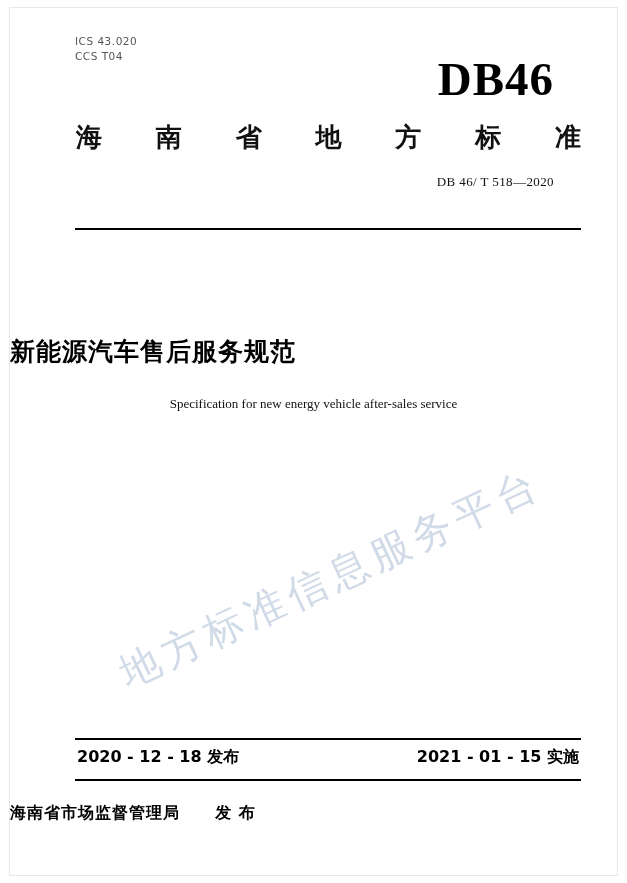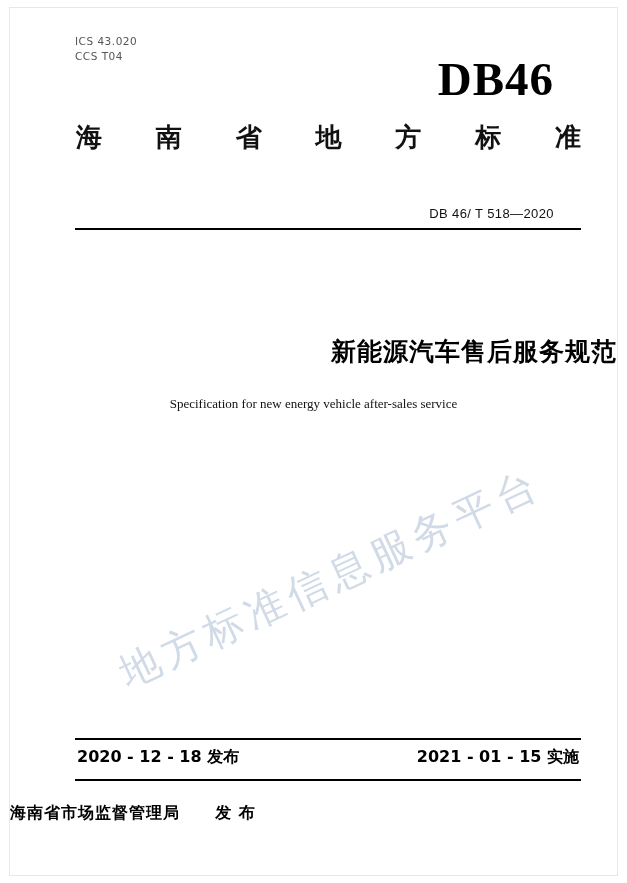--- a/index.html
+++ b/index.html
@@ -67,44 +67,43 @@
     display: flex;
     justify-content: space-between;
   }
   .std-name span { display: inline-block; }
 
   
   .std-code {
     position: absolute;
     right: 63px;
     top: 166px;
-    font-family: Liberation Sans, sans-serif;
+    font-family: Liberation Serif, serif;
     font-size: 13px;
     color: #111;
     letter-spacing: 0.4px;
-    margin-top: 32px;
   }
 
   
   .rule-top {
     position: absolute;
     left: 65px;
     top: 220px;
     width: 506px;
     height: 2px;
     background: #000;
   }
 
   
   .main-title {
     position: absolute;
     left: 0;
     top: 327px;
     width: 607px;
-    text-align: right;
+    text-align: left;
     font-family: "DejaVu Sans", sans-serif;
     font-weight: bold;
     font-size: 25px;
     letter-spacing: 1px;
     color: #000;
   }
   
   .sub-title {
     position: absolute;
     left: 0;

